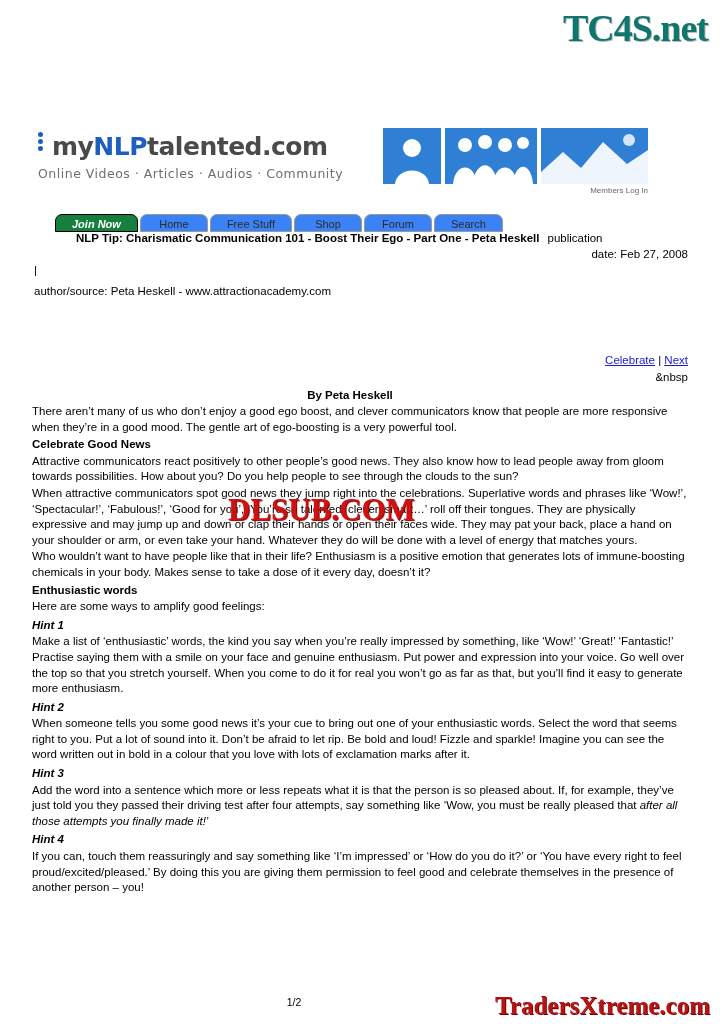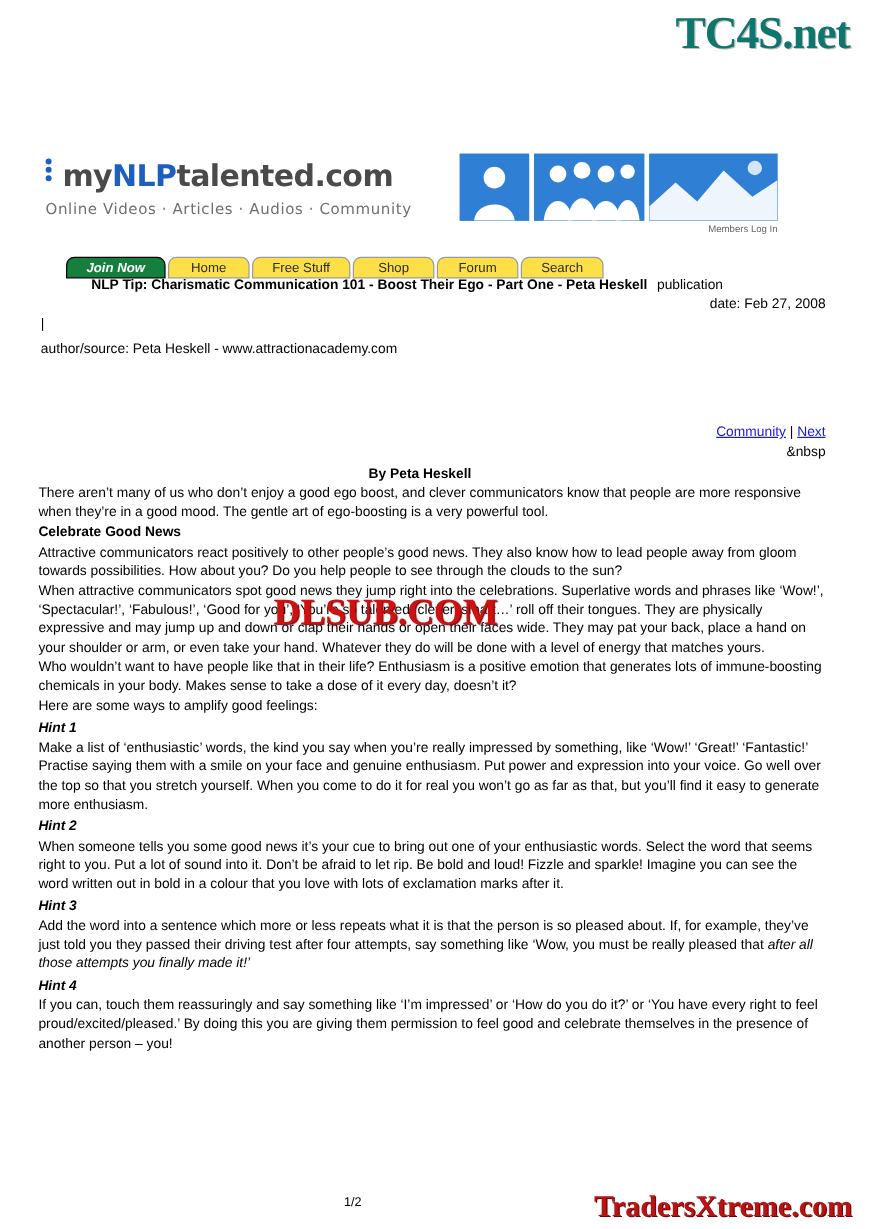--- a/index.html
+++ b/index.html
@@ -112,21 +112,21 @@
     height: 22px;
   }
   .tab {
     display: inline-block;
     height: 18px;
     line-height: 18px;
     padding: 0 16px;
     margin-right: 2px;
     font-size: 11px;
     color: #2b2b2b;
-    background: #fde047;
+    background: #3b82f6;
     border: 1px solid #9a9a9a;
     border-radius: 7px 7px 0 0;
     text-align: center;
     min-width: 68px;
     box-sizing: border-box;
   }
   .tab.join {
     background: #15803d;
     color: #ffffff;
     font-weight: bold;
@@ -307,32 +307,33 @@
 </div>
 
 <div class="article-title-row">
   <span class="title">NLP Tip: Charismatic Communication 101 - Boost Their Ego - Part One - Peta Heskell</span><span class="pub-label">publication</span>
 </div>
 <div class="pub-date">date:  Feb 27, 2008</div>
 <div class="pipe-line">|</div>
 <div class="author-line">author/source: Peta Heskell - www.attractionacademy.com</div>
 
 <div class="prevnext">
-  <a href="#">Community</a><span> | </span><a href="#">Next</a>
+  <a href="#">Celebrate</a><span> | </span><a href="#">Next</a>
 </div>
 <div class="nbsp-line">&amp;nbsp</div>
 
 <div class="byline">By Peta Heskell</div>
 
 <div class="body">
   <p>There aren’t many of us who don’t enjoy a good ego boost, and clever communicators know that people are more responsive when they’re in a good mood. The gentle art of ego-boosting is a very powerful tool.</p>
   <p class="sub"> Celebrate Good News</p>
   <p>Attractive communicators react positively to other people’s good news. They also know how to lead people away from gloom towards possibilities. How about you? Do you help people to see through the clouds to the sun?</p>
   <p>When attractive communicators spot good news they jump right into the celebrations. Superlative words and phrases like ‘Wow!’, ‘Spectacular!’, ‘Fabulous!’, ‘Good for you’, ‘You’re so talented, clever, smart…’ roll off their tongues. They are physically expressive and may jump up and down or clap their hands or open their faces wide. They may pat your back, place a hand on your shoulder or arm, or even take your hand. Whatever they do will be done with a level of energy that matches yours.</p>
   <p>Who wouldn’t want to have people like that in their life? Enthusiasm is a positive emotion that generates lots of immune-boosting chemicals in your body. Makes sense to take a dose of it every day, doesn’t it?</p>
+  <p class="sub"> Enthusiastic words</p>
   <p>Here are some ways to amplify good feelings:</p>
   <p class="hint">Hint 1</p>
   <p>Make a list of ‘enthusiastic’ words, the kind you say when you’re really impressed by something, like ‘Wow!’ ‘Great!’ ‘Fantastic!’ Practise saying them with a smile on your face and genuine enthusiasm. Put power and expression into your voice. Go well over the top so that you stretch yourself. When you come to do it for real you won’t go as far as that, but you’ll find it easy to generate more enthusiasm.</p>
   <p class="hint">Hint 2</p>
   <p>When someone tells you some good news it’s your cue to bring out one of your enthusiastic words. Select the word that seems right to you. Put a lot of sound into it. Don’t be afraid to let rip. Be bold and loud! Fizzle and sparkle! Imagine you can see the word written out in bold in a colour that you love with lots of exclamation marks after it.</p>
   <p class="hint">Hint 3</p>
   <p><span>Add the word into a sentence which more or less repeats what it is that the person is so pleased about. If, for example, they’ve just told you they passed their driving test after four attempts, say something like ‘Wow, you must be really pleased that </span><em>after all those attempts you finally made it!’</em></p>
   <p class="hint">Hint 4</p>
   <p>If you can, touch them reassuringly and say something like ‘I’m impressed’ or ‘How do you do it?’ or ‘You have every right to feel proud/excited/pleased.’ By doing this you are giving them permission to feel good and celebrate themselves in the presence of another person – you!</p>
 </div>

